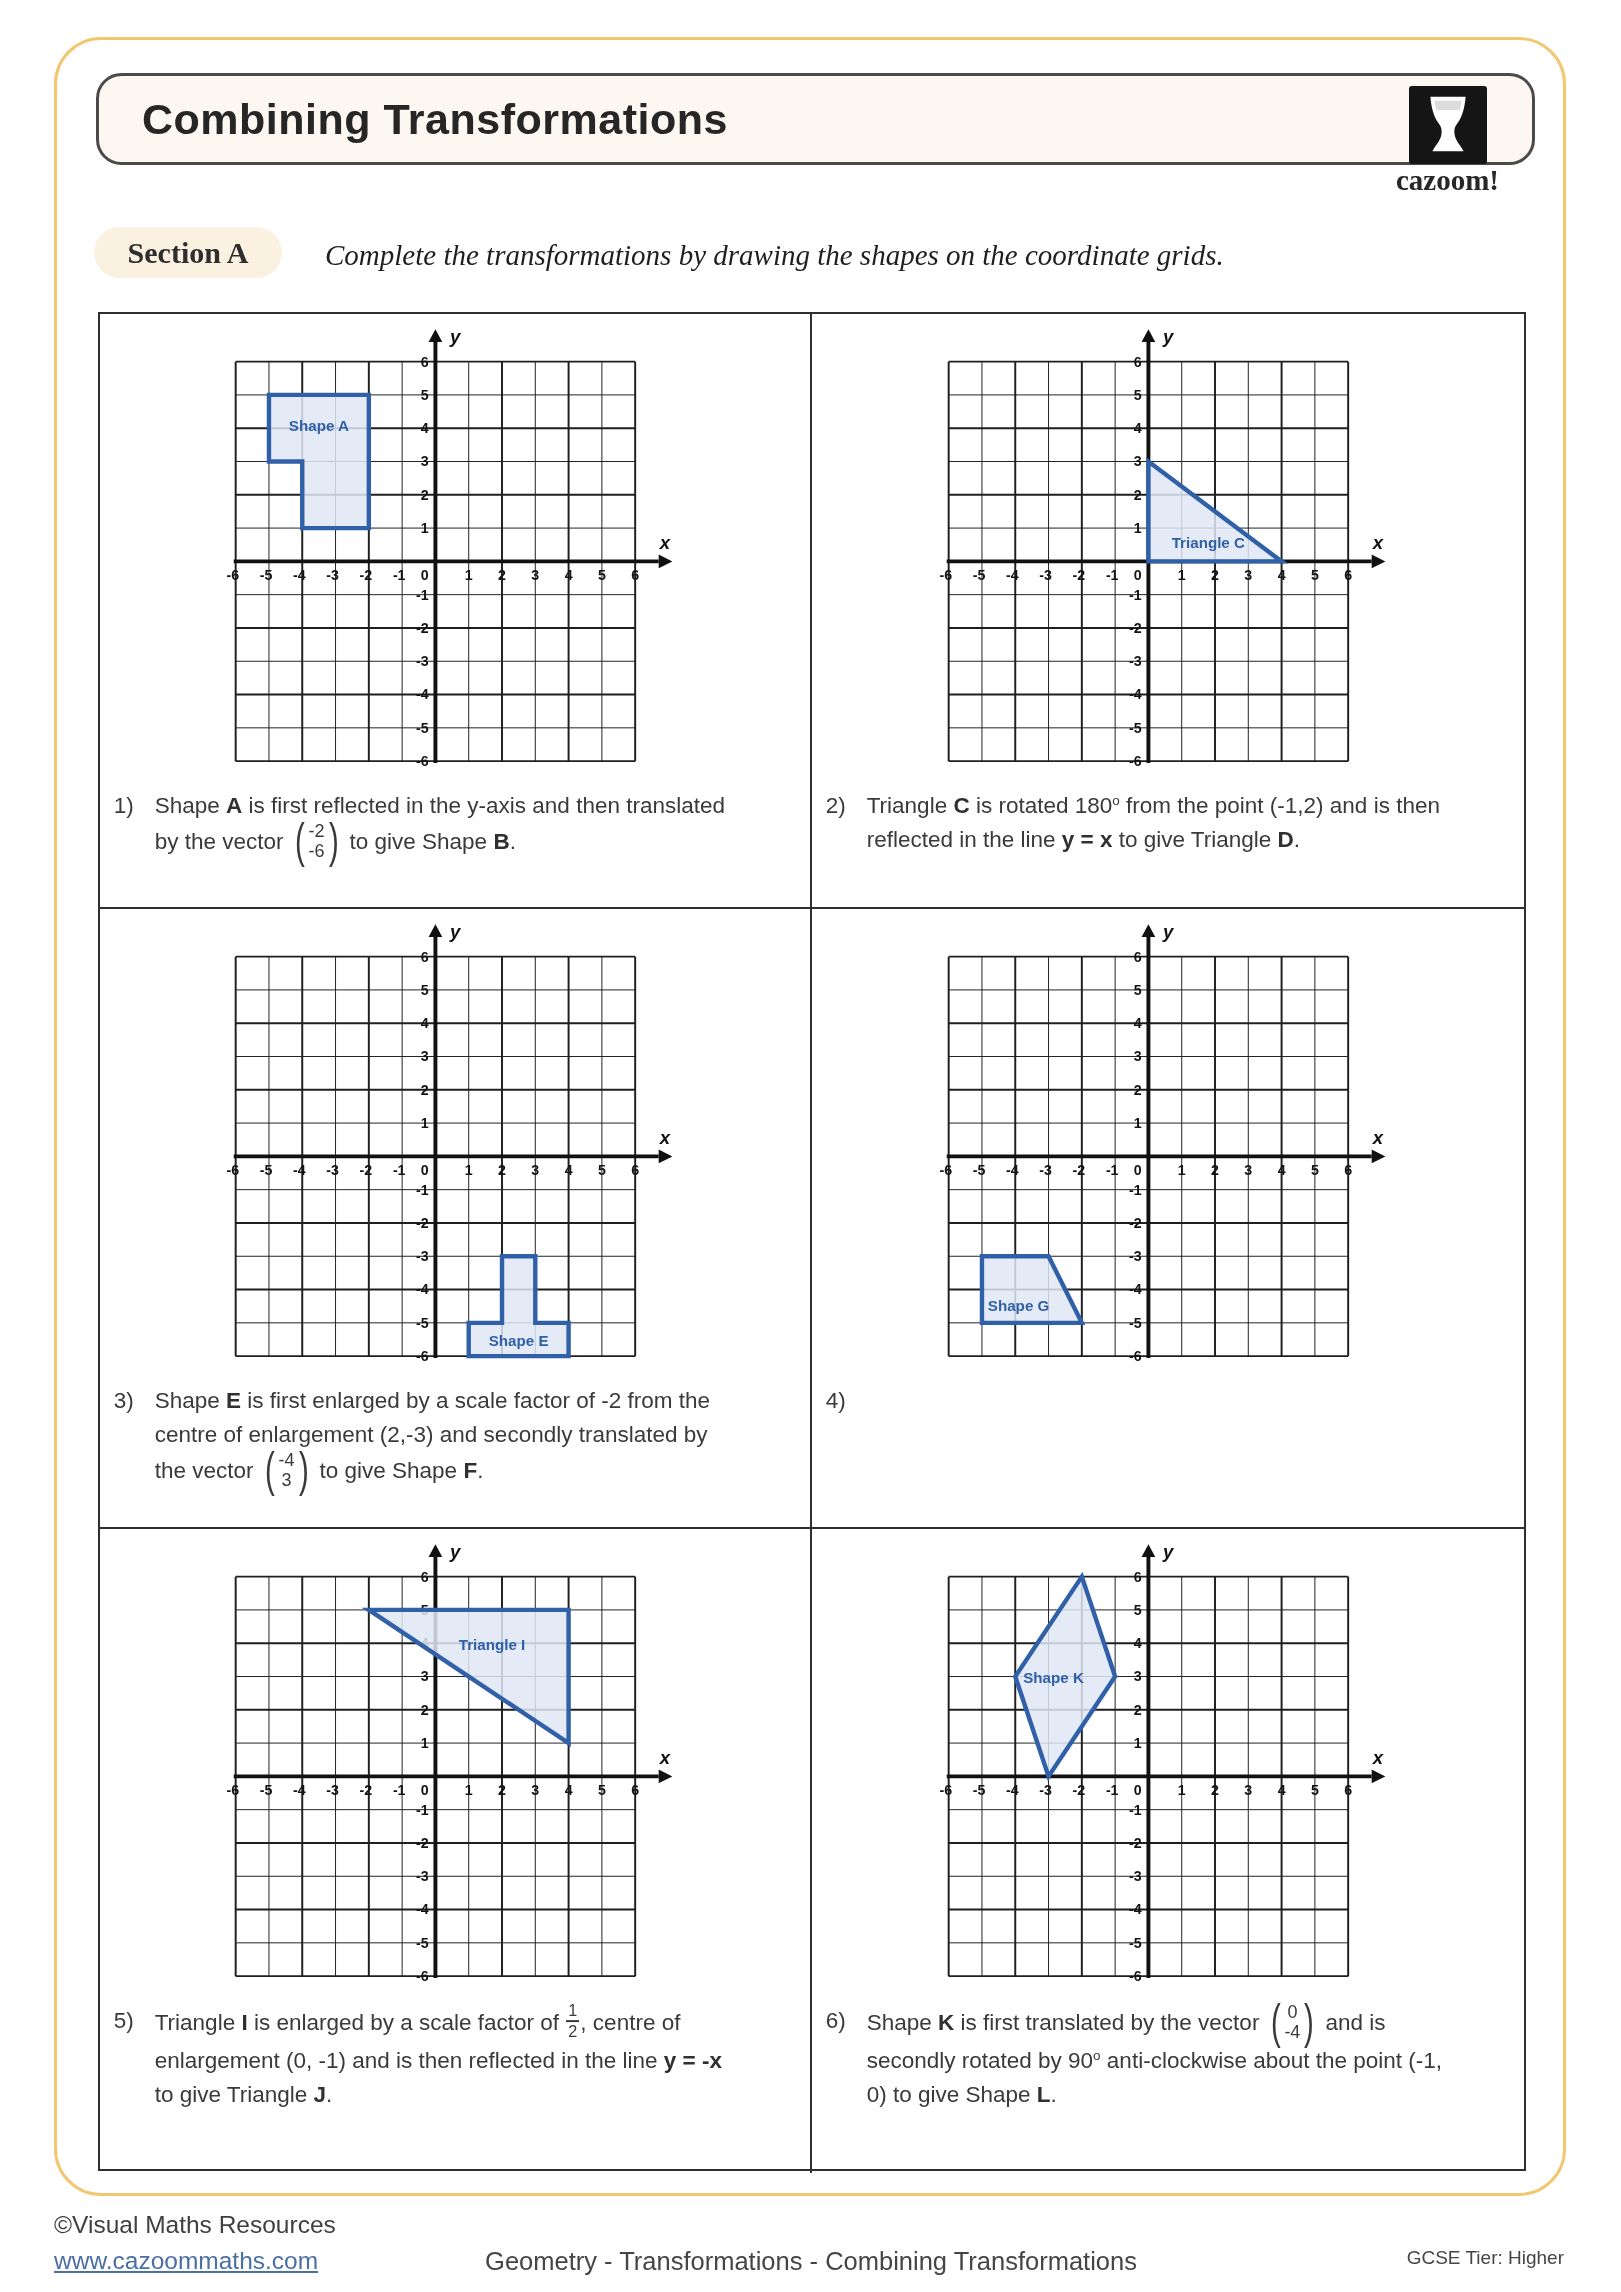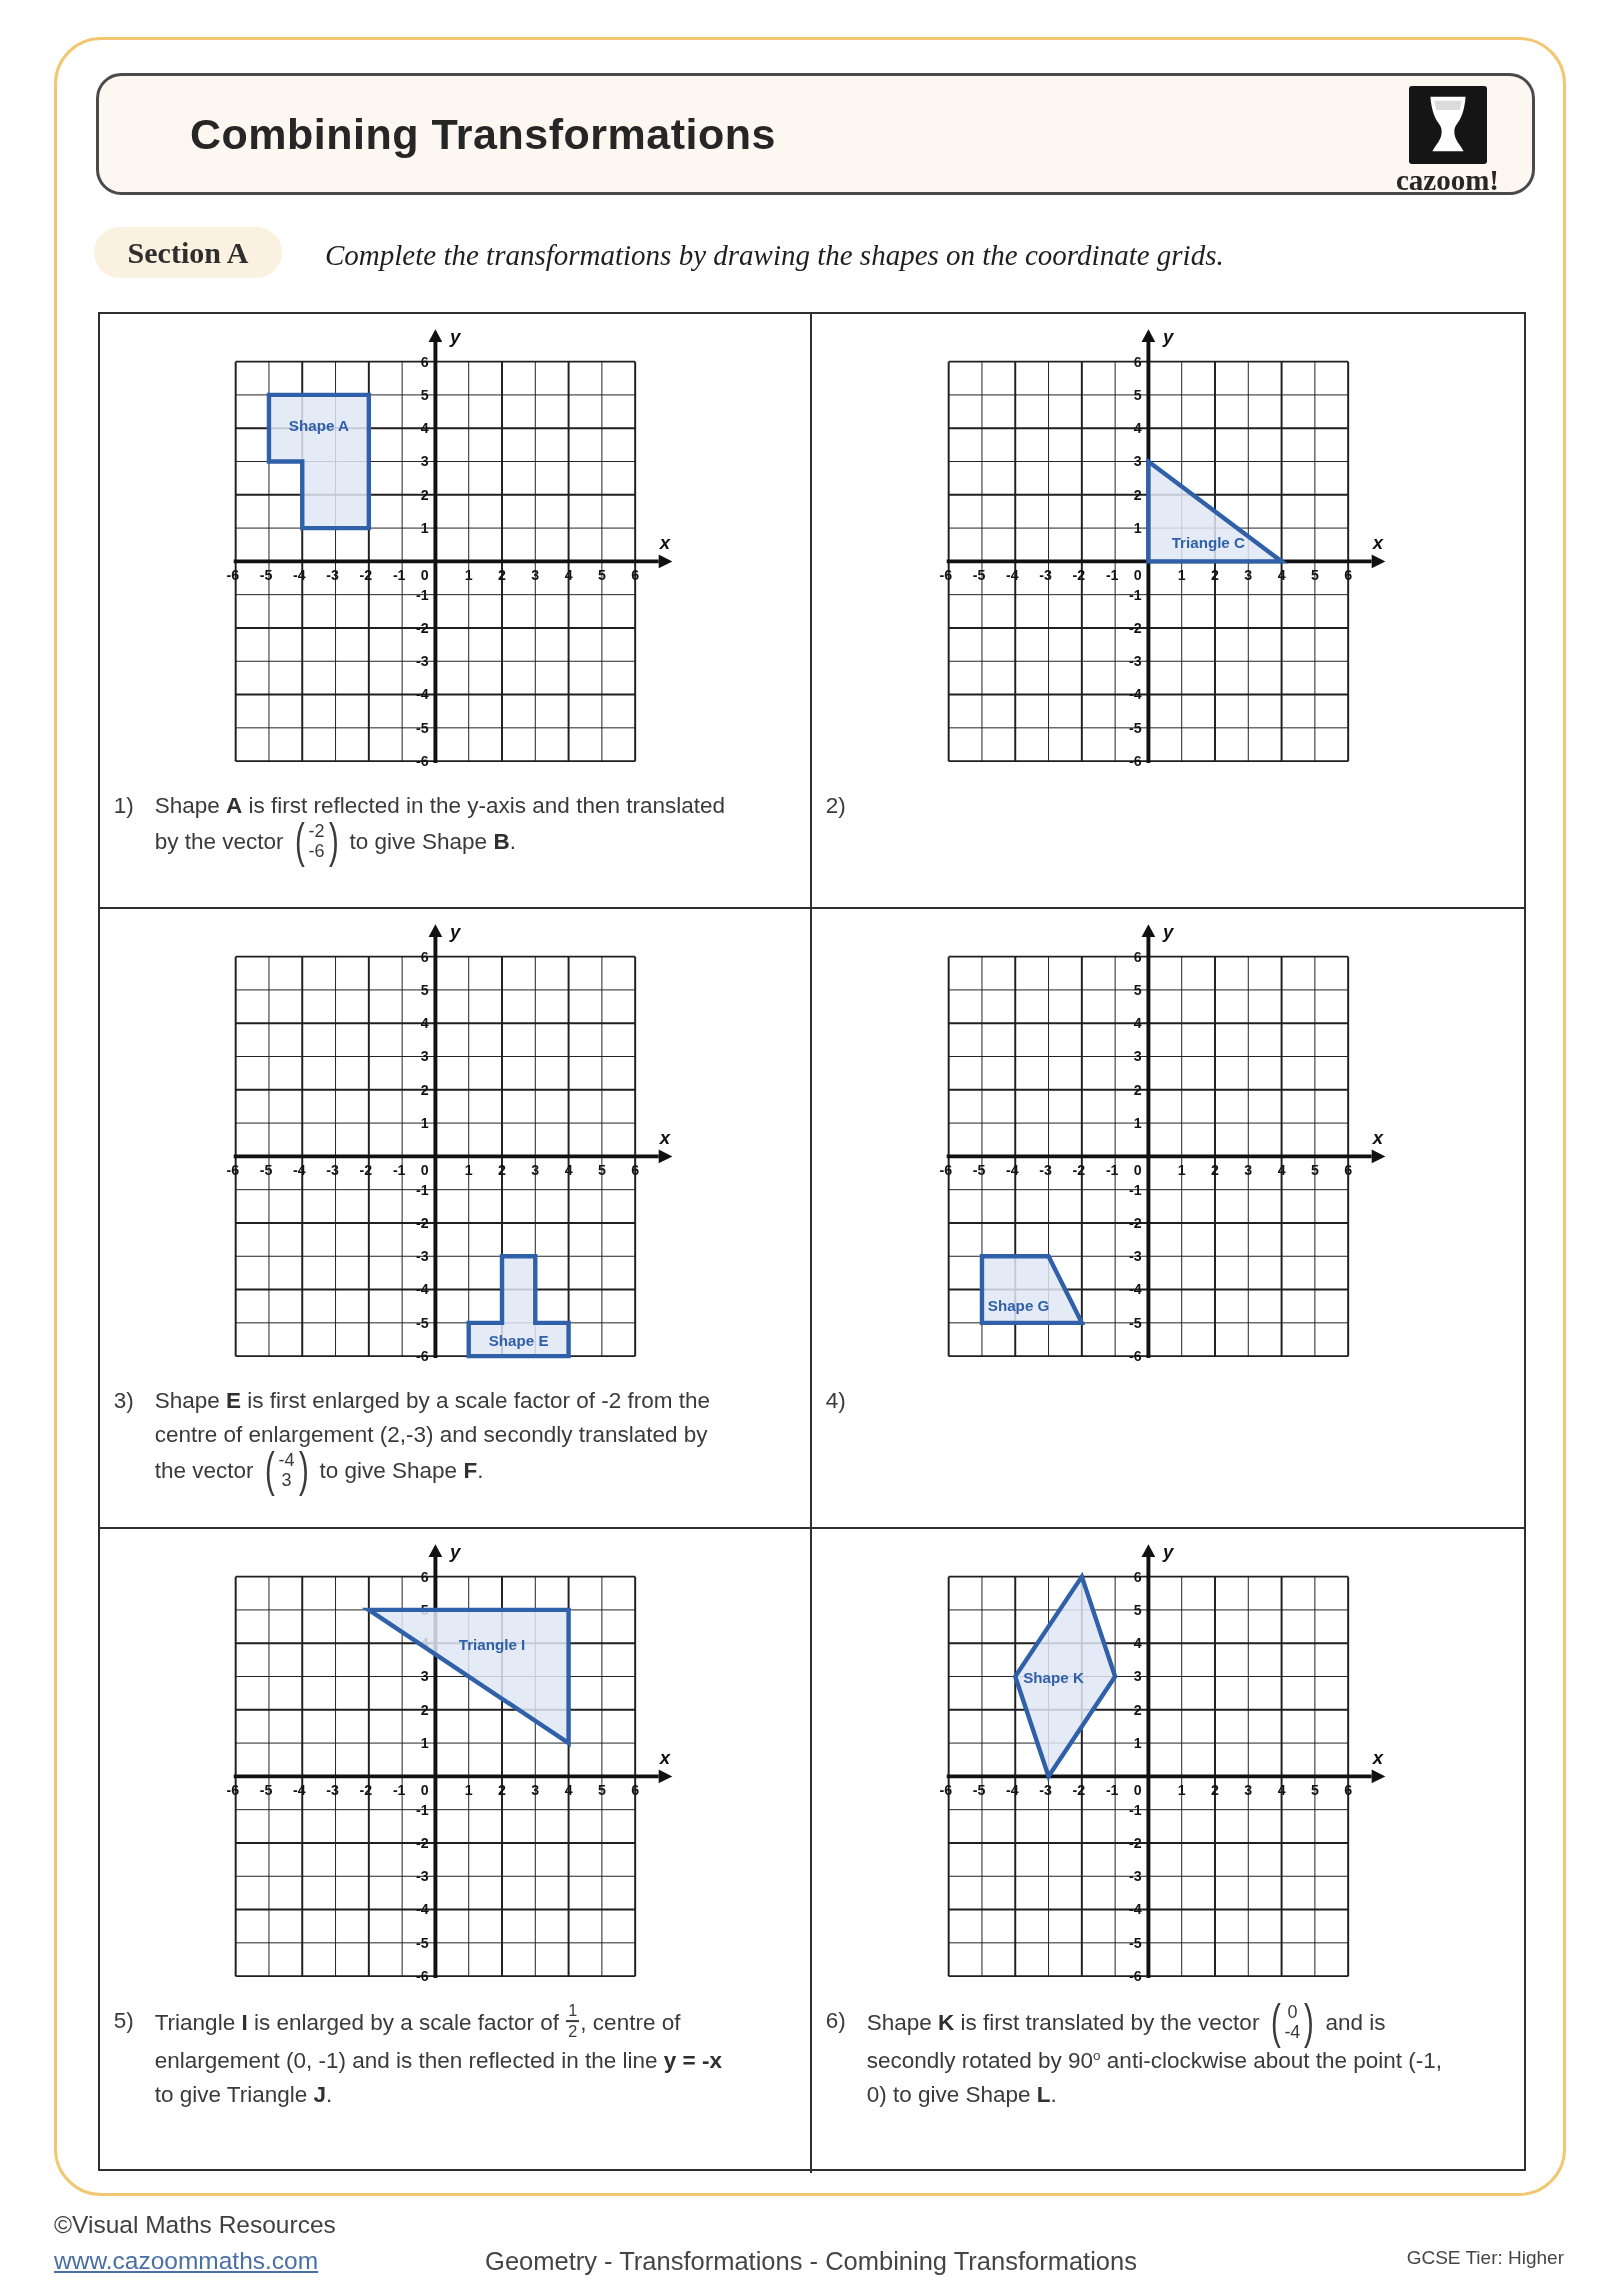--- a/index.html
+++ b/index.html
@@ -6,23 +6,23 @@
   body{
     width:1621px;height:2293px;position:relative;background:#ffffff;
     font-family:"Liberation Sans",sans-serif;color:#222;
   }
   .frame{
     position:absolute;left:54px;top:37px;width:1506px;height:2153px;
     border:3.9px solid #F2C772;border-radius:47px;
   }
   
   .header-box{
-    position:absolute;left:96px;top:73px;width:1439px;height:122px;
+    position:absolute;left:96px;top:73px;width:1439px;height:92px;
     box-sizing:border-box;background:#FCF7F0;border:3.9px solid #4A4A4A;
-    border-radius:25.5px;display:flex;align-items:center;padding-left:48px;
+    border-radius:25.5px;display:flex;align-items:center;
   }
   .page-title{
     margin-left:43px;font-size:43px;font-weight:bold;color:#262626;letter-spacing:0.5px;
   }
   .brand{position:absolute;right:25.5px;top:9.8px;width:118px;text-align:center;}
   .brand-name{font-family:"Liberation Serif",serif;font-weight:bold;font-size:29px;color:#272727;margin-top:-3.9px;}
   
   .section-badge{
     position:absolute;left:94px;top:227px;width:188px;height:51px;background:#FBF1E1;
     border-radius:28px;display:flex;align-items:center;justify-content:center;
@@ -220,20 +220,21 @@
         <text x="213" y="107" text-anchor="end" fill="#141414" font-size="14.5" font-weight="bold">4</text>
         <text x="390" y="257" text-anchor="middle" fill="#141414" font-size="14.5" font-weight="bold">5</text>
         <text x="213" y="73" text-anchor="end" fill="#141414" font-size="14.5" font-weight="bold">5</text>
         <text x="424" y="257" text-anchor="middle" fill="#141414" font-size="14.5" font-weight="bold">6</text>
         <text x="213" y="39" text-anchor="end" fill="#141414" font-size="14.5" font-weight="bold">6</text>
         <polygon points="220,136 356,238 220,238" fill="#DFE6F4" fill-opacity="0.85" stroke="#3060A8" stroke-width="4.5" stroke-linejoin="miter"></polygon>
         <text x="281.2" y="224.3" text-anchor="middle" fill="#3060A8" font-size="15.5" font-weight="bold">Triangle C</text>
       </svg>
     <div class="question">
       <span class="q-num">2)</span>
+      <span class="q-body">Triangle <b>C</b> is rotated 180<sup>o</sup> from the point (-1,2) and is then reflected in the line <b>y = x</b> to give Triangle <b>D</b>.</span>
     </div>
   </div>
   <div class="panel bR bB">
     <svg width="470" height="455" viewBox="0 0 480 464">
         <line x1="16" y1="34" x2="16" y2="442" stroke="#1f1f1f" stroke-width="2"></line>
         <line x1="16" y1="442" x2="424" y2="442" stroke="#1f1f1f" stroke-width="2"></line>
         <line x1="50" y1="34" x2="50" y2="442" stroke="#1f1f1f" stroke-width="1"></line>
         <line x1="16" y1="408" x2="424" y2="408" stroke="#1f1f1f" stroke-width="1"></line>
         <line x1="84" y1="34" x2="84" y2="442" stroke="#1f1f1f" stroke-width="2"></line>
         <line x1="16" y1="374" x2="424" y2="374" stroke="#1f1f1f" stroke-width="2"></line>

